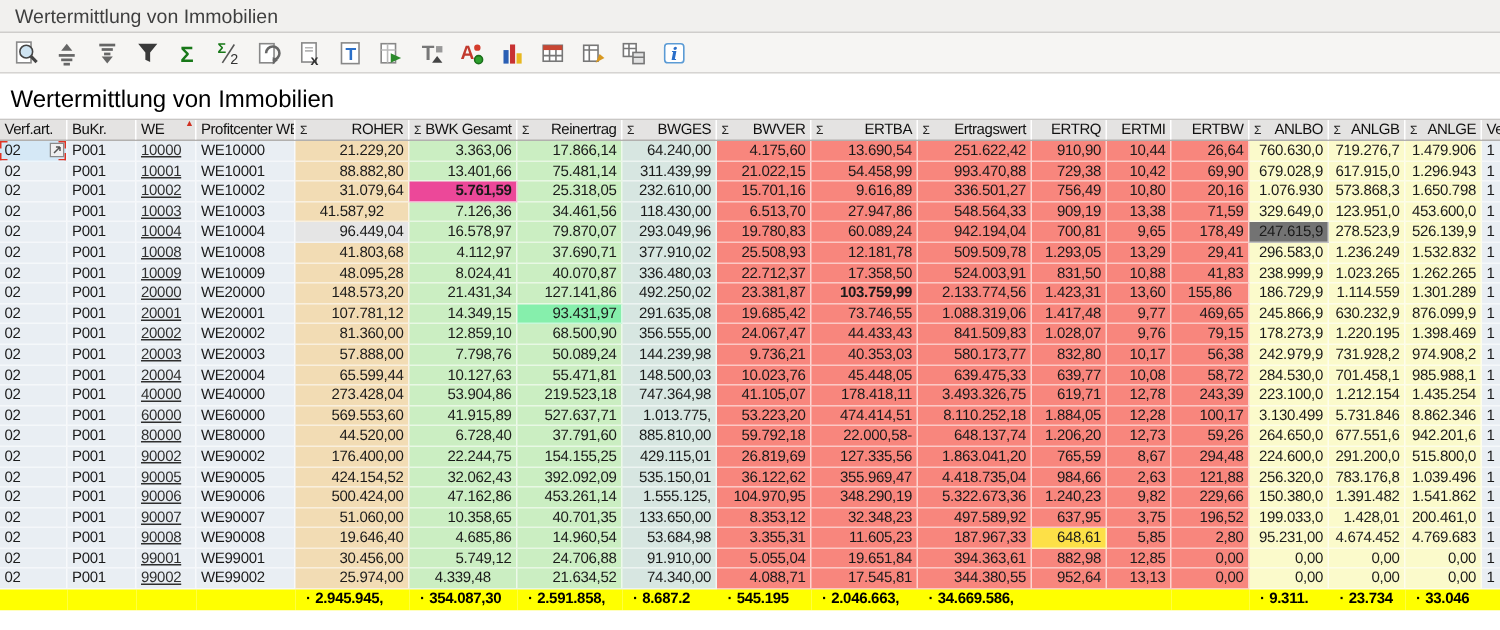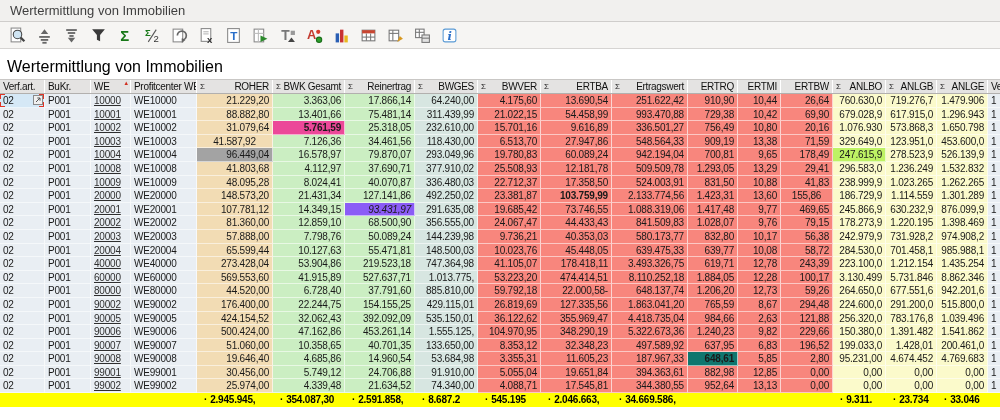--- a/index.html
+++ b/index.html
@@ -329,31 +329,31 @@
           <div class="cell col-anlbo num" style="background-color: rgb(251, 250, 203);"><span class="val">329.649,0</span></div>
           <div class="cell col-anlgb num" style="background-color: rgb(251, 250, 203);"><span class="val">123.951,0</span></div>
           <div class="cell col-anlge num" style="background-color: rgb(251, 250, 203);"><span class="val">453.600,0</span></div>
           <div class="cell col-ver" style="background-color: rgb(233, 238, 243);"><span class="val">1</span></div>
         </div>
         <div class="grow">
           <div class="cell col-verf" style="background-color: rgb(233, 238, 243);"><span class="val">02</span></div>
           <div class="cell col-bukr" style="background-color: rgb(233, 238, 243);"><span class="val">P001</span></div>
           <div class="cell col-we link" style="background-color: rgb(233, 238, 243);"><span class="val">10004</span></div>
           <div class="cell col-pc" style="background-color: rgb(233, 238, 243);"><span class="val">WE10004</span></div>
-          <div class="cell col-roher num" style="background-color: #a3a3a3; text-align: right;"><span class="val">96.449,04</span></div>
+          <div class="cell col-roher num" style="background-color: #e5e5e5; text-align: right;"><span class="val">96.449,04</span></div>
           <div class="cell col-bwk num" style="background-color: rgb(203, 238, 194);"><span class="val">16.578,97</span></div>
           <div class="cell col-rein num" style="background-color: rgb(203, 238, 194);"><span class="val">79.870,07</span></div>
           <div class="cell col-bwges num" style="background-color: rgb(215, 230, 225);"><span class="val">293.049,96</span></div>
           <div class="cell col-bwver num" style="background-color: rgb(248, 134, 125);"><span class="val">19.780,83</span></div>
           <div class="cell col-ertba num" style="background-color: rgb(248, 134, 125);"><span class="val">60.089,24</span></div>
           <div class="cell col-ertw num" style="background-color: rgb(248, 134, 125);"><span class="val">942.194,04</span></div>
           <div class="cell col-ertrq num" style="background-color: rgb(248, 134, 125);"><span class="val">700,81</span></div>
           <div class="cell col-ertmi num" style="background-color: rgb(248, 134, 125);"><span class="val">9,65</span></div>
           <div class="cell col-ertbw num" style="background-color: rgb(248, 134, 125);"><span class="val">178,49</span></div>
-          <div class="cell col-anlbo num" style="background-color: #bef264;"><span class="val">247.615,9</span></div>
+          <div class="cell col-anlbo num" style="background-color: #737373;"><span class="val">247.615,9</span></div>
           <div class="cell col-anlgb num" style="background-color: rgb(251, 250, 203);"><span class="val">278.523,9</span></div>
           <div class="cell col-anlge num" style="background-color: rgb(251, 250, 203);"><span class="val">526.139,9</span></div>
           <div class="cell col-ver" style="background-color: rgb(233, 238, 243);"><span class="val">1</span></div>
         </div>
         <div class="grow">
           <div class="cell col-verf" style="background-color: rgb(233, 238, 243);"><span class="val">02</span></div>
           <div class="cell col-bukr" style="background-color: rgb(233, 238, 243);"><span class="val">P001</span></div>
           <div class="cell col-we link" style="background-color: rgb(233, 238, 243);"><span class="val">10008</span></div>
           <div class="cell col-pc" style="background-color: rgb(233, 238, 243);"><span class="val">WE10008</span></div>
           <div class="cell col-roher num" style="background-color: rgb(242, 220, 180);"><span class="val">41.803,68</span></div>
@@ -411,21 +411,21 @@
           <div class="cell col-anlge num" style="background-color: rgb(251, 250, 203);"><span class="val">1.301.289</span></div>
           <div class="cell col-ver" style="background-color: rgb(233, 238, 243);"><span class="val">1</span></div>
         </div>
         <div class="grow">
           <div class="cell col-verf" style="background-color: rgb(233, 238, 243);"><span class="val">02</span></div>
           <div class="cell col-bukr" style="background-color: rgb(233, 238, 243);"><span class="val">P001</span></div>
           <div class="cell col-we link" style="background-color: rgb(233, 238, 243);"><span class="val">20001</span></div>
           <div class="cell col-pc" style="background-color: rgb(233, 238, 243);"><span class="val">WE20001</span></div>
           <div class="cell col-roher num" style="background-color: rgb(242, 220, 180);"><span class="val">107.781,12</span></div>
           <div class="cell col-bwk num" style="background-color: rgb(203, 238, 194);"><span class="val">14.349,15</span></div>
-          <div class="cell col-rein num" style="background-color: #8b5cf6; font-style: italic;"><span class="val">93.431,97</span></div>
+          <div class="cell col-rein num" style="background-color: #86efac;"><span class="val">93.431,97</span></div>
           <div class="cell col-bwges num" style="background-color: rgb(215, 230, 225);"><span class="val">291.635,08</span></div>
           <div class="cell col-bwver num" style="background-color: rgb(248, 134, 125);"><span class="val">19.685,42</span></div>
           <div class="cell col-ertba num" style="background-color: rgb(248, 134, 125);"><span class="val">73.746,55</span></div>
           <div class="cell col-ertw num" style="background-color: rgb(248, 134, 125);"><span class="val">1.088.319,06</span></div>
           <div class="cell col-ertrq num" style="background-color: rgb(248, 134, 125);"><span class="val">1.417,48</span></div>
           <div class="cell col-ertmi num" style="background-color: rgb(248, 134, 125);"><span class="val">9,77</span></div>
           <div class="cell col-ertbw num" style="background-color: rgb(248, 134, 125);"><span class="val">469,65</span></div>
           <div class="cell col-anlbo num" style="background-color: rgb(251, 250, 203);"><span class="val">245.866,9</span></div>
           <div class="cell col-anlgb num" style="background-color: rgb(251, 250, 203);"><span class="val">630.232,9</span></div>
           <div class="cell col-anlge num" style="background-color: rgb(251, 250, 203);"><span class="val">876.099,9</span></div>
@@ -617,40 +617,40 @@
           <div class="cell col-we link" style="background-color: rgb(233, 238, 243);"><span class="val">90007</span></div>
           <div class="cell col-pc" style="background-color: rgb(233, 238, 243);"><span class="val">WE90007</span></div>
           <div class="cell col-roher num" style="background-color: rgb(242, 220, 180);"><span class="val">51.060,00</span></div>
           <div class="cell col-bwk num" style="background-color: rgb(203, 238, 194);"><span class="val">10.358,65</span></div>
           <div class="cell col-rein num" style="background-color: rgb(203, 238, 194);"><span class="val">40.701,35</span></div>
           <div class="cell col-bwges num" style="background-color: rgb(215, 230, 225);"><span class="val">133.650,00</span></div>
           <div class="cell col-bwver num" style="background-color: rgb(248, 134, 125);"><span class="val">8.353,12</span></div>
           <div class="cell col-ertba num" style="background-color: rgb(248, 134, 125);"><span class="val">32.348,23</span></div>
           <div class="cell col-ertw num" style="background-color: rgb(248, 134, 125);"><span class="val">497.589,92</span></div>
           <div class="cell col-ertrq num" style="background-color: rgb(248, 134, 125);"><span class="val">637,95</span></div>
-          <div class="cell col-ertmi num" style="background-color: rgb(248, 134, 125);"><span class="val">6,83</span></div>
+          <div class="cell col-ertmi num" style="background-color: rgb(248, 134, 125);"><span class="val">3,75</span></div>
           <div class="cell col-ertbw num" style="background-color: rgb(248, 134, 125);"><span class="val">196,52</span></div>
           <div class="cell col-anlbo num" style="background-color: rgb(251, 250, 203);"><span class="val">199.033,0</span></div>
           <div class="cell col-anlgb num" style="background-color: rgb(251, 250, 203);"><span class="val">1.428,01</span></div>
           <div class="cell col-anlge num" style="background-color: rgb(251, 250, 203);"><span class="val">200.461,0</span></div>
           <div class="cell col-ver" style="background-color: rgb(233, 238, 243);"><span class="val">1</span></div>
         </div>
         <div class="grow">
           <div class="cell col-verf" style="background-color: rgb(233, 238, 243);"><span class="val">02</span></div>
           <div class="cell col-bukr" style="background-color: rgb(233, 238, 243);"><span class="val">P001</span></div>
           <div class="cell col-we link" style="background-color: rgb(233, 238, 243);"><span class="val">90008</span></div>
           <div class="cell col-pc" style="background-color: rgb(233, 238, 243);"><span class="val">WE90008</span></div>
           <div class="cell col-roher num" style="background-color: rgb(242, 220, 180);"><span class="val">19.646,40</span></div>
           <div class="cell col-bwk num" style="background-color: rgb(203, 238, 194);"><span class="val">4.685,86</span></div>
           <div class="cell col-rein num" style="background-color: rgb(203, 238, 194);"><span class="val">14.960,54</span></div>
           <div class="cell col-bwges num" style="background-color: rgb(215, 230, 225);"><span class="val">53.684,98</span></div>
           <div class="cell col-bwver num" style="background-color: rgb(248, 134, 125);"><span class="val">3.355,31</span></div>
           <div class="cell col-ertba num" style="background-color: rgb(248, 134, 125);"><span class="val">11.605,23</span></div>
           <div class="cell col-ertw num" style="background-color: rgb(248, 134, 125);"><span class="val">187.967,33</span></div>
-          <div class="cell col-ertrq num" style="background-color: #0f766e; font-weight: bold;"><span class="val">648,61</span></div>
+          <div class="cell col-ertrq num" style="background-color: #fde047;"><span class="val">648,61</span></div>
           <div class="cell col-ertmi num" style="background-color: rgb(248, 134, 125);"><span class="val">5,85</span></div>
           <div class="cell col-ertbw num" style="background-color: rgb(248, 134, 125);"><span class="val">2,80</span></div>
           <div class="cell col-anlbo num" style="background-color: rgb(251, 250, 203);"><span class="val">95.231,00</span></div>
           <div class="cell col-anlgb num" style="background-color: rgb(251, 250, 203);"><span class="val">4.674.452</span></div>
           <div class="cell col-anlge num" style="background-color: rgb(251, 250, 203);"><span class="val">4.769.683</span></div>
           <div class="cell col-ver" style="background-color: rgb(233, 238, 243);"><span class="val">1</span></div>
         </div>
         <div class="grow">
           <div class="cell col-verf" style="background-color: rgb(233, 238, 243);"><span class="val">02</span></div>
           <div class="cell col-bukr" style="background-color: rgb(233, 238, 243);"><span class="val">P001</span></div>
@@ -670,21 +670,21 @@
           <div class="cell col-anlgb num" style="background-color: rgb(251, 250, 203);"><span class="val">0,00</span></div>
           <div class="cell col-anlge num" style="background-color: rgb(251, 250, 203);"><span class="val">0,00</span></div>
           <div class="cell col-ver" style="background-color: rgb(233, 238, 243);"><span class="val">1</span></div>
         </div>
         <div class="grow">
           <div class="cell col-verf" style="background-color: rgb(233, 238, 243);"><span class="val">02</span></div>
           <div class="cell col-bukr" style="background-color: rgb(233, 238, 243);"><span class="val">P001</span></div>
           <div class="cell col-we link" style="background-color: rgb(233, 238, 243);"><span class="val">99002</span></div>
           <div class="cell col-pc" style="background-color: rgb(233, 238, 243);"><span class="val">WE99002</span></div>
           <div class="cell col-roher num" style="background-color: rgb(242, 220, 180);"><span class="val">25.974,00</span></div>
-          <div class="cell col-bwk num" style="background-color: rgb(203, 238, 194);"><span class="val">4.339,48</span></div>
+          <div class="cell col-bwk num" style="background-color: rgb(203, 238, 194); text-align: center;"><span class="val">4.339,48</span></div>
           <div class="cell col-rein num" style="background-color: rgb(203, 238, 194);"><span class="val">21.634,52</span></div>
           <div class="cell col-bwges num" style="background-color: rgb(215, 230, 225);"><span class="val">74.340,00</span></div>
           <div class="cell col-bwver num" style="background-color: rgb(248, 134, 125);"><span class="val">4.088,71</span></div>
           <div class="cell col-ertba num" style="background-color: rgb(248, 134, 125);"><span class="val">17.545,81</span></div>
           <div class="cell col-ertw num" style="background-color: rgb(248, 134, 125);"><span class="val">344.380,55</span></div>
           <div class="cell col-ertrq num" style="background-color: rgb(248, 134, 125);"><span class="val">952,64</span></div>
           <div class="cell col-ertmi num" style="background-color: rgb(248, 134, 125);"><span class="val">13,13</span></div>
           <div class="cell col-ertbw num" style="background-color: rgb(248, 134, 125);"><span class="val">0,00</span></div>
           <div class="cell col-anlbo num" style="background-color: rgb(251, 250, 203);"><span class="val">0,00</span></div>
           <div class="cell col-anlgb num" style="background-color: rgb(251, 250, 203);"><span class="val">0,00</span></div>

